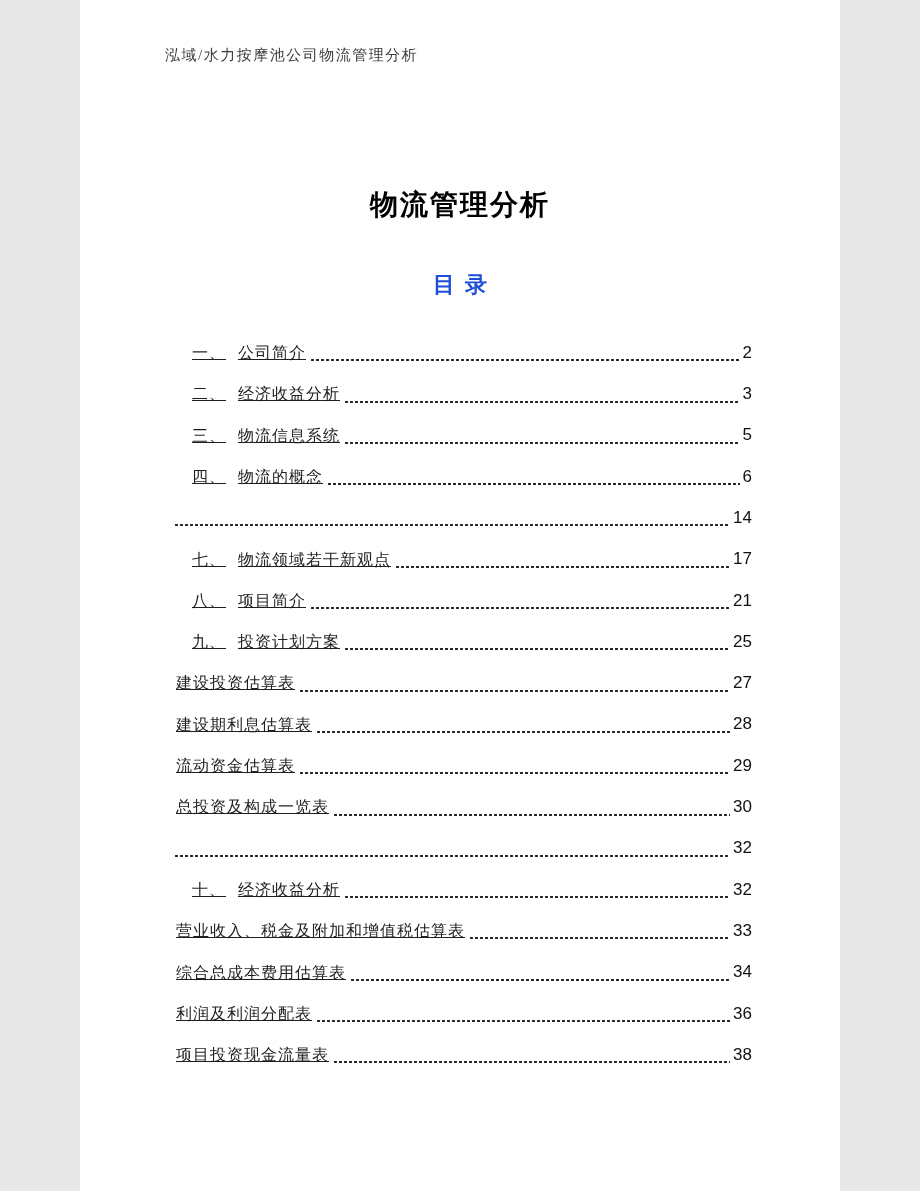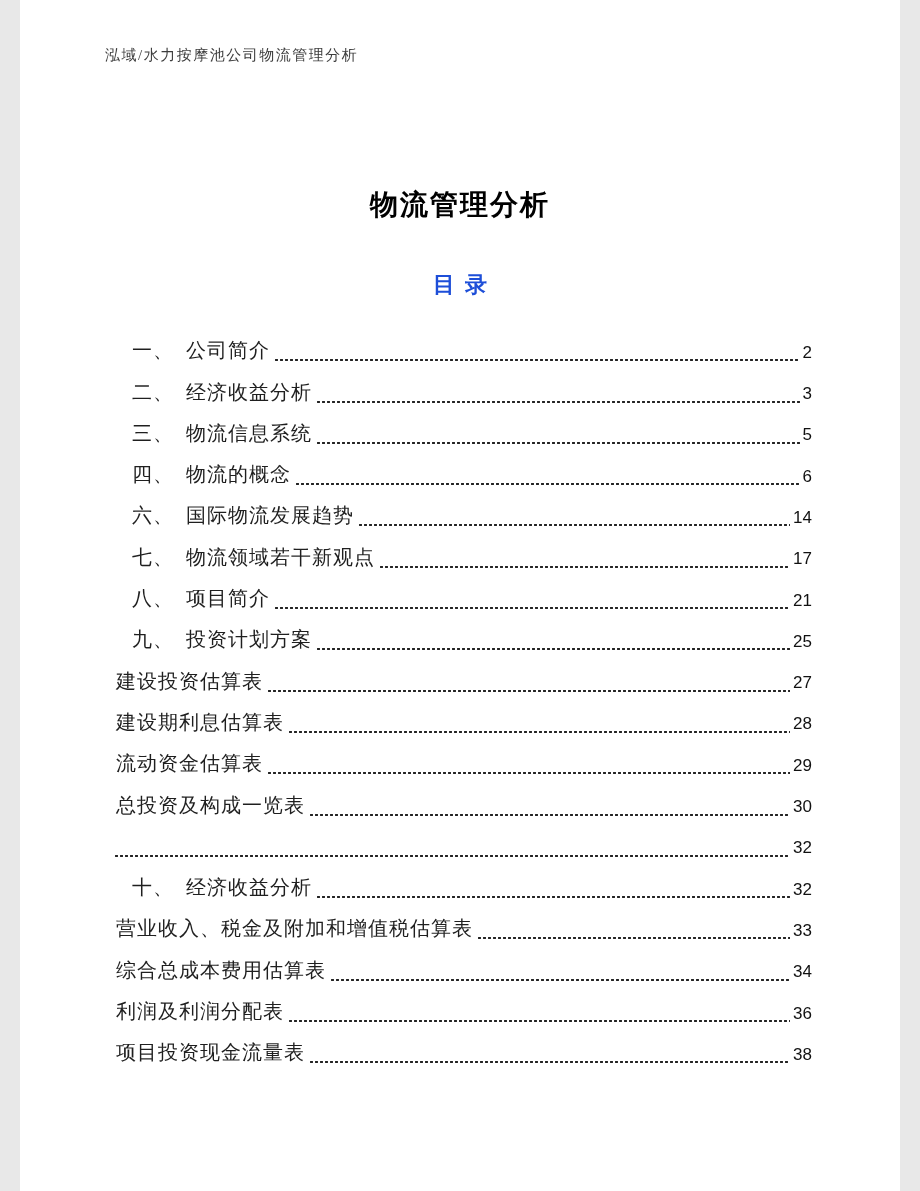--- a/index.html
+++ b/index.html
@@ -2,21 +2,21 @@
 <html><head>
 <meta charset="utf-8">
 <style>
   html, body {
     margin: 0;
     padding: 0;
     background: #e8e8e8;
   }
   .page {
     position: relative;
-    width: 880px;
+    width: 760px;
     height: 1191px;
     margin: 0 auto;
     background: #ffffff;
     overflow: hidden;
     font-family: "Liberation Serif", "DejaVu Serif", serif;
     color: #1f1f1f;
   }
   .page-header {
     position: absolute;
     top: 46px;
@@ -64,24 +64,25 @@
     left: 90px;
     right: 88px;
   }
   .toc-row {
     display: flex;
     align-items: flex-end;
     height: 41.3px;
     cursor: pointer;
   }
   .toc-label {
-    font-size: 20px;
+    font-size: 16px;
     letter-spacing: 1px;
     white-space: nowrap;
     line-height: 1.2;
+    text-decoration: underline;
   }
   .toc-row.numbered .toc-label { padding-left: 22px; }
   .toc-row.plain    .toc-label { padding-left: 6px; }
   .toc-num {
     margin-right: 12px;
   }
   .toc-dots {
     flex: 1 1 auto;
     margin: 0 3px 0 4px;
     height: 7px;
@@ -125,21 +126,20 @@
         <span class="toc-label"><span class="toc-num">三、</span><span>物流信息系统</span></span>
         <span class="toc-dots"></span>
         <span class="toc-page">5</span>
       </div>
       <div class="toc-row numbered">
         <span class="toc-label"><span class="toc-num">四、</span><span>物流的概念</span></span>
         <span class="toc-dots"></span>
         <span class="toc-page">6</span>
       </div>
       <div class="toc-row numbered">
-        <span class="toc-label"><span class="toc-num">六、</span><span>国际物流发展趋势</span></span>
         <span class="toc-dots"></span>
         <span class="toc-page">14</span>
       </div>
       <div class="toc-row numbered">
         <span class="toc-label"><span class="toc-num">七、</span><span>物流领域若干新观点</span></span>
         <span class="toc-dots"></span>
         <span class="toc-page">17</span>
       </div>
       <div class="toc-row numbered">
         <span class="toc-label"><span class="toc-num">八、</span><span>项目简介</span></span>

